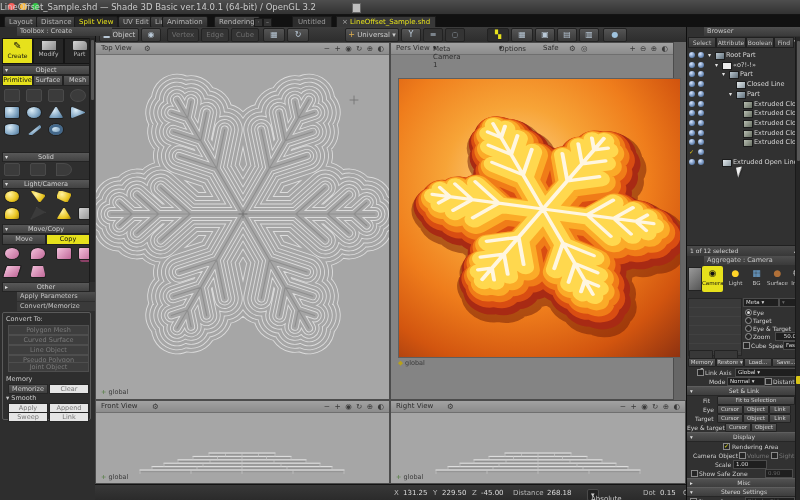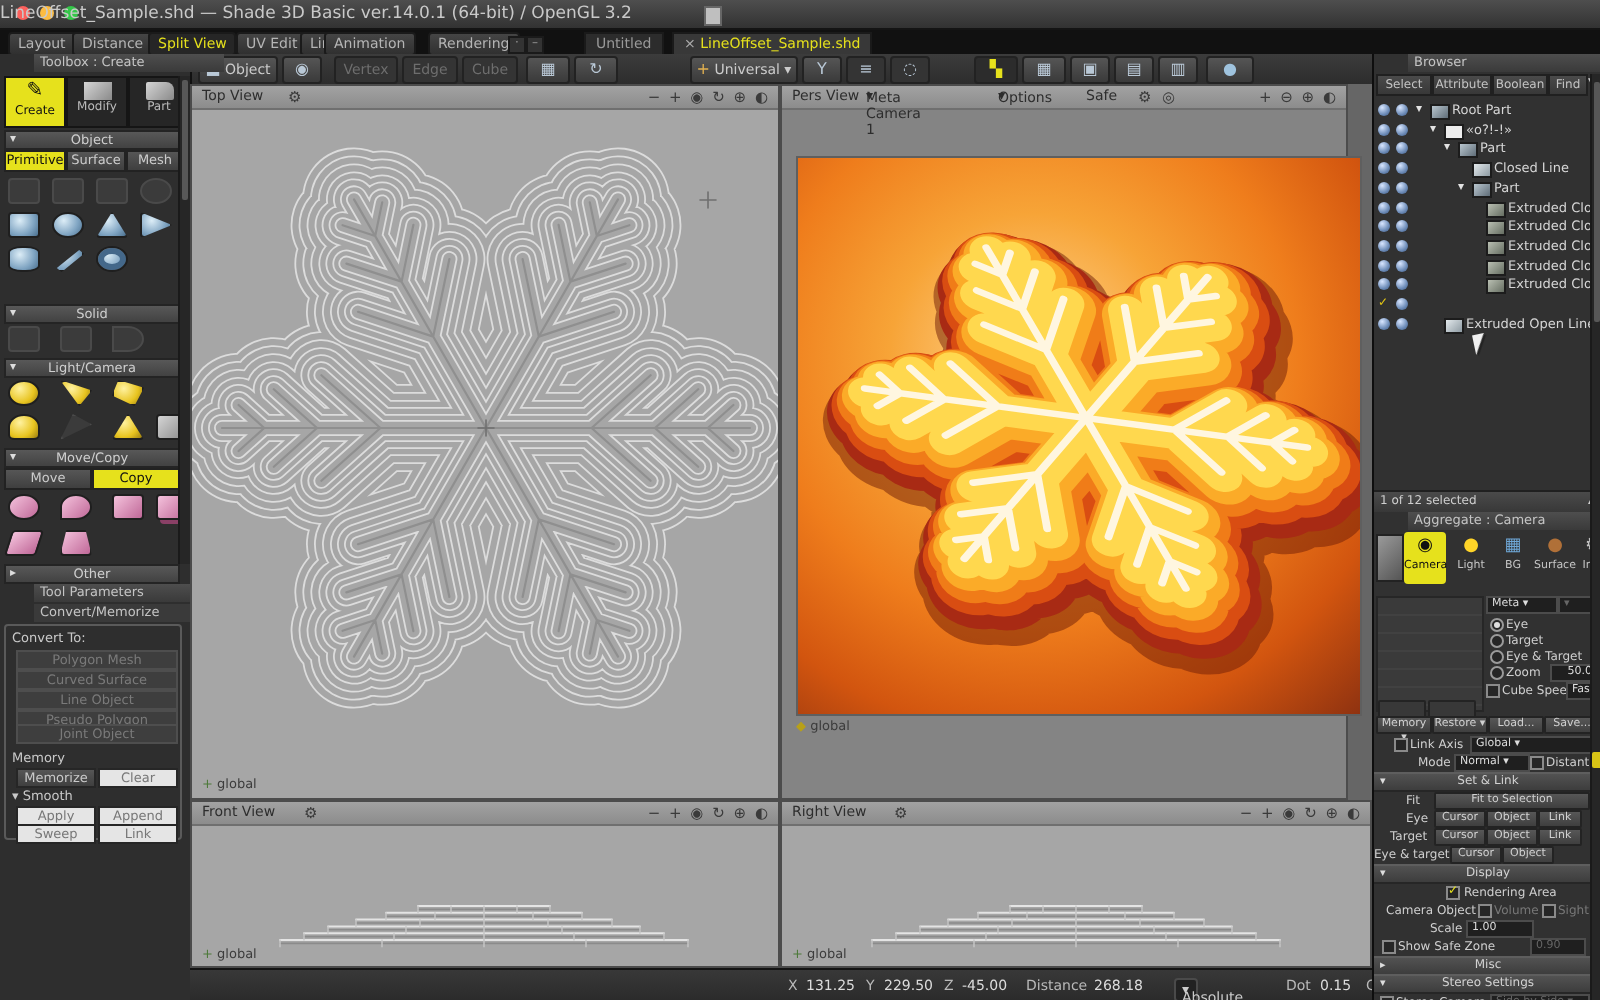--- a/index.html
+++ b/index.html
@@ -173,21 +173,21 @@
     <span class="ab mode act" style="left:46px;top:207px;width:42px">Copy</span>
     <div class="ab pic pink" style="left:4px;top:220px;border-radius:50%"></div>
     <div class="ab pic pink" style="left:30px;top:220px;border-radius:50% 50% 50% 0"></div>
     <div class="ab pic pink" style="left:56px;top:220px"></div>
     <div class="ab pic pink" style="left:78px;top:220px;box-shadow:2px 2px 0 #8a4066"></div>
     <div class="ab pic pink" style="left:4px;top:238px;transform:skewX(-18deg)"></div>
     <div class="ab pic pink" style="left:30px;top:238px;clip-path:polygon(0 100%,20% 0,80% 0,100% 100%)"></div>
 
     <div class="ab shdr" style="top:255px"><span class="tri">▸</span><span>Other</span></div>
 
-    <div class="ab phdr" style="top:265px"><span>Tool Parameters</span></div>
+    <div class="ab phdr" style="top:265px"><span>Apply Parameters</span></div>
     <div class="ab phdr" style="top:275px;background:#3a3a3a"><span>Convert/Memorize</span></div>
     <div class="ab gbox" style="top:285px;height:106px">
       <span class="ab lbl" style="left:3px;top:2px">Convert To:</span>
       <span class="ab gbtn" style="top:12px">Polygon Mesh</span>
       <span class="ab gbtn" style="top:22px">Curved Surface</span>
       <span class="ab gbtn" style="top:32px">Line Object</span>
       <span class="ab gbtn" style="top:42px">Pseudo Polygon</span>
       <span class="ab gbtn" style="top:49px">Joint Object</span>
       <span class="ab lbl" style="left:3px;top:62px">Memory</span>
       <span class="ab hbtn" style="left:5px;top:71px;width:38px">Memorize</span>

